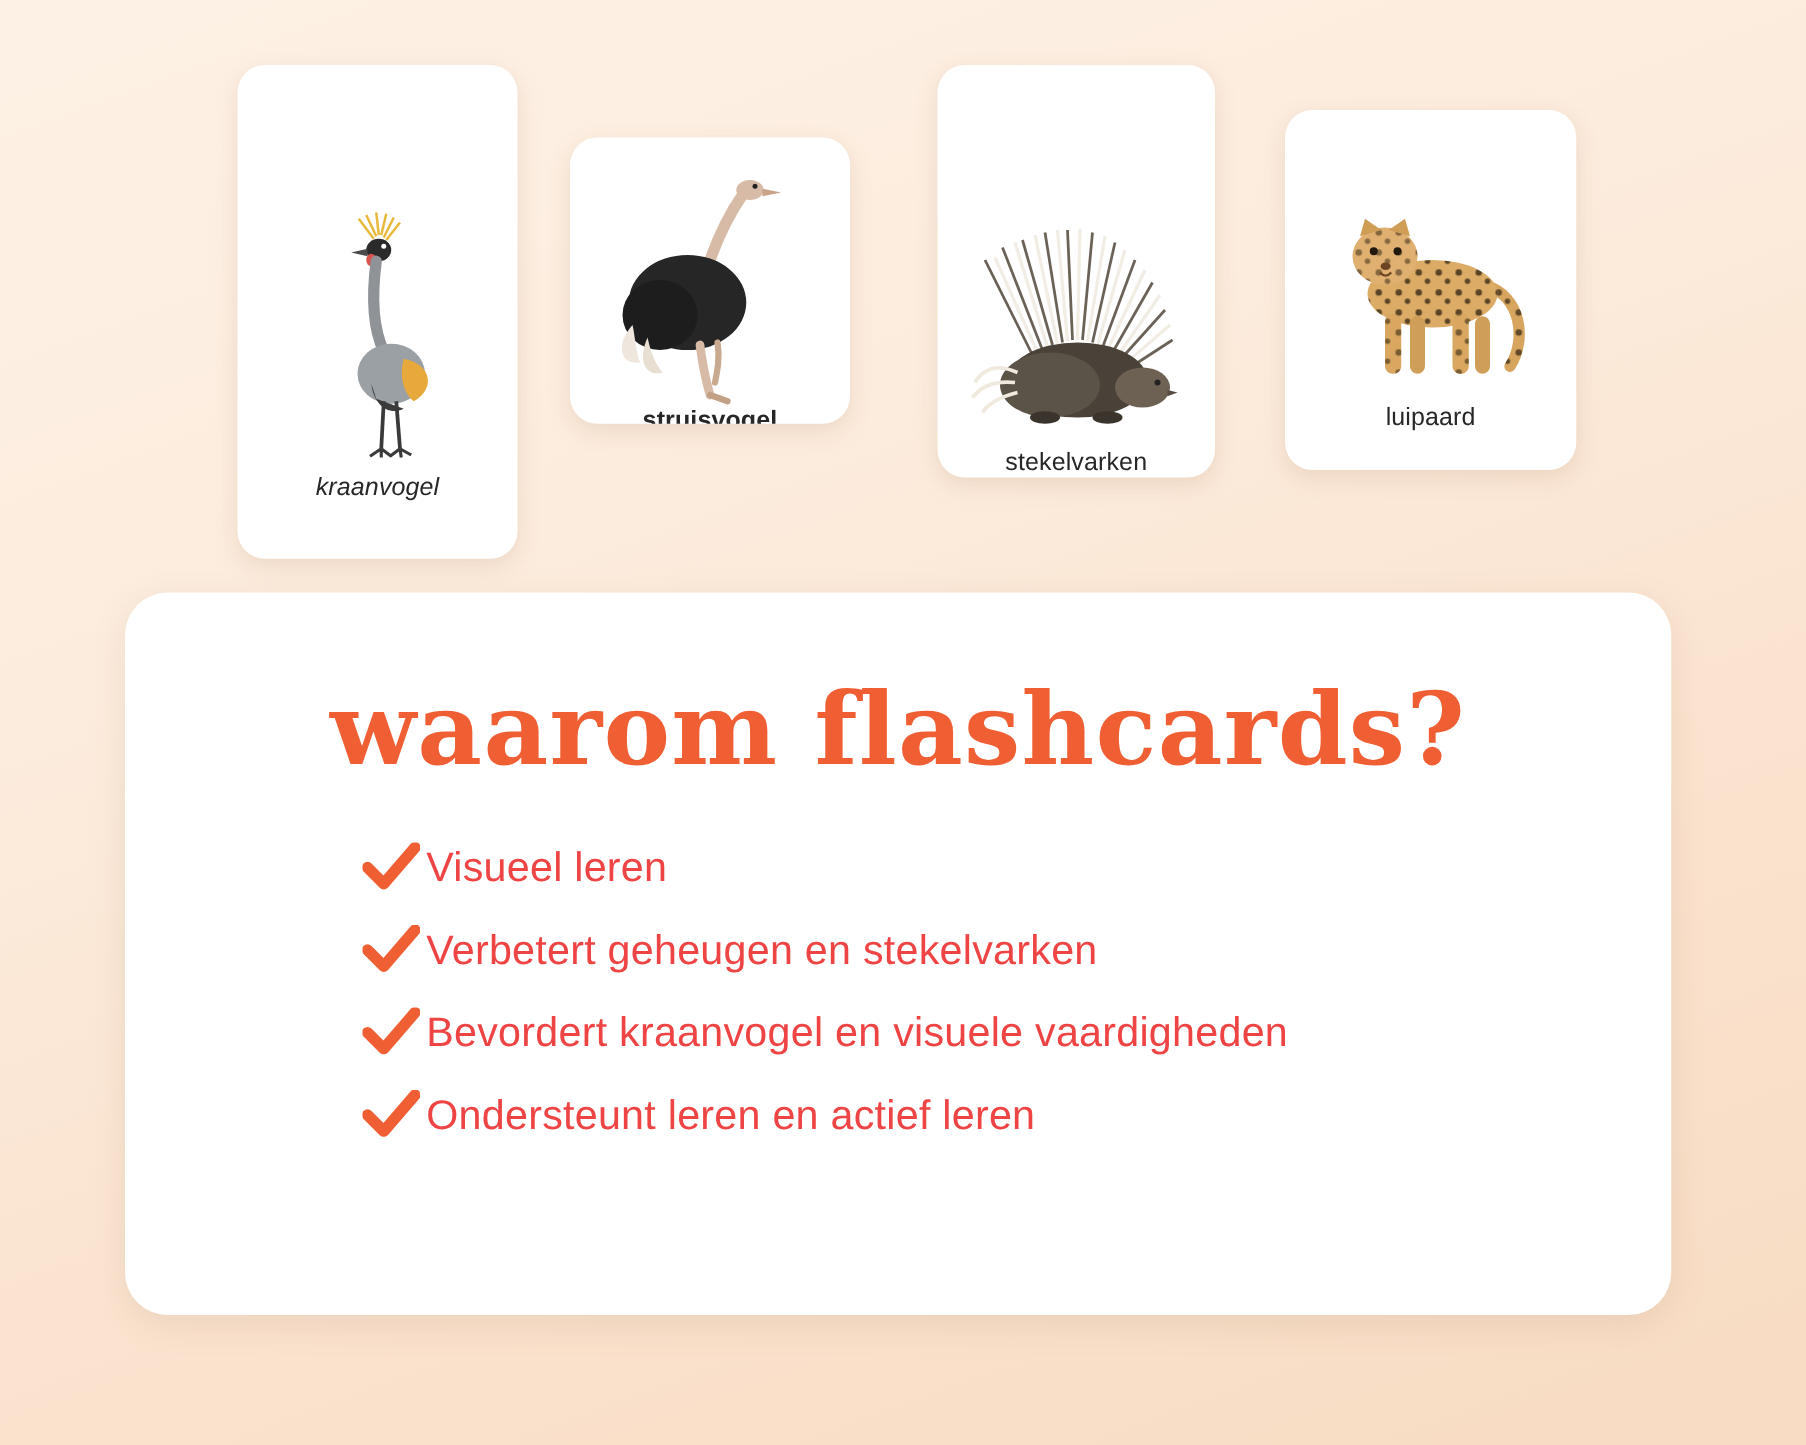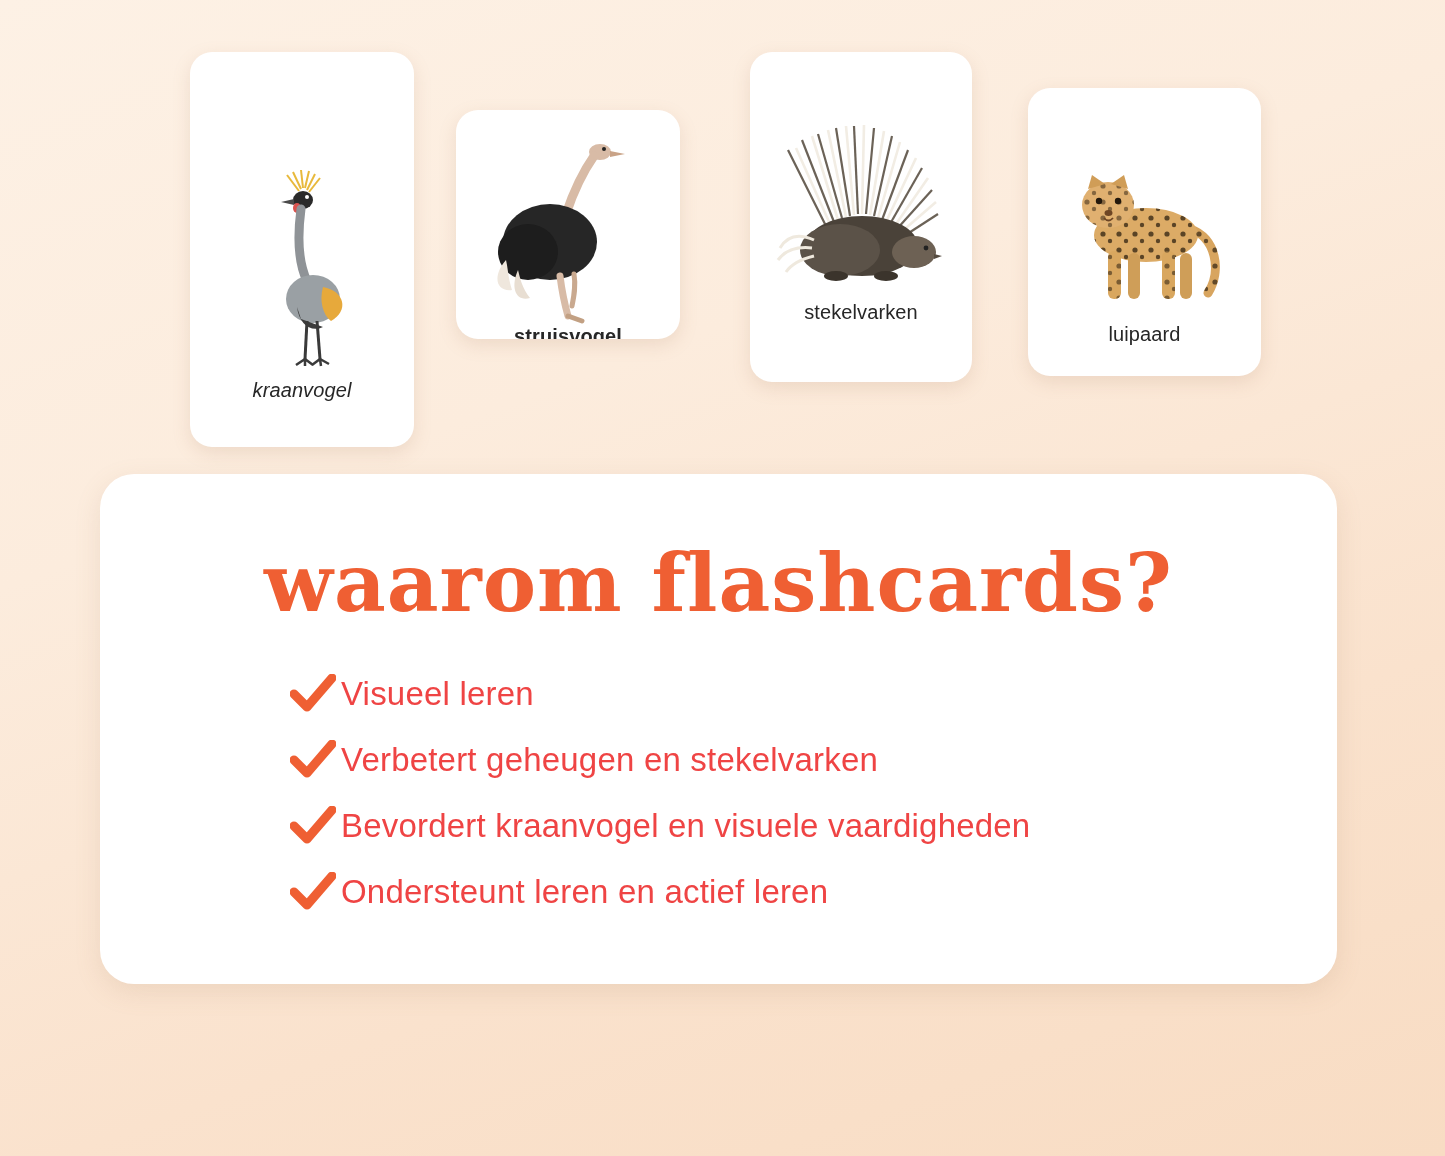--- a/index.html
+++ b/index.html
@@ -53,30 +53,30 @@
     width: 100%;
   }
 
   .card-1 { left: 190px; top: 52px;  width: 224px; height: 395px; font-style: italic; }
   .card-2 { left: 456px; top: 110px; width: 224px; height: 229px; font-weight: bold; }
   .card-3 { left: 750px; top: 52px;  width: 222px; height: 330px; }
   .card-4 { left: 1028px; top: 88px; width: 233px; height: 288px; }
 
   .card-1 .card-label { margin-bottom: 45px; }
   .card-2 .card-label { margin-bottom: 52px; }
-  .card-3 .card-label { margin-bottom: 58px; }
+  .card-3 .card-label { }
   .card-4 .card-label { margin-bottom: 30px; }
 
   
   .info-panel {
     position: absolute;
     left: 100px;
     top: 474px;
     width: 1237px;
-    height: 510px;
+    height: 578px;
     background: #ffffff;
     border-radius: 34px;
     box-shadow: 0 8px 26px rgba(170, 130, 100, 0.16);
     box-sizing: border-box;
   }
   .panel-title {
     font-family: "DejaVu Serif", serif;
     font-weight: bold;
     font-size: 80px;
     color: #ef5f33;

